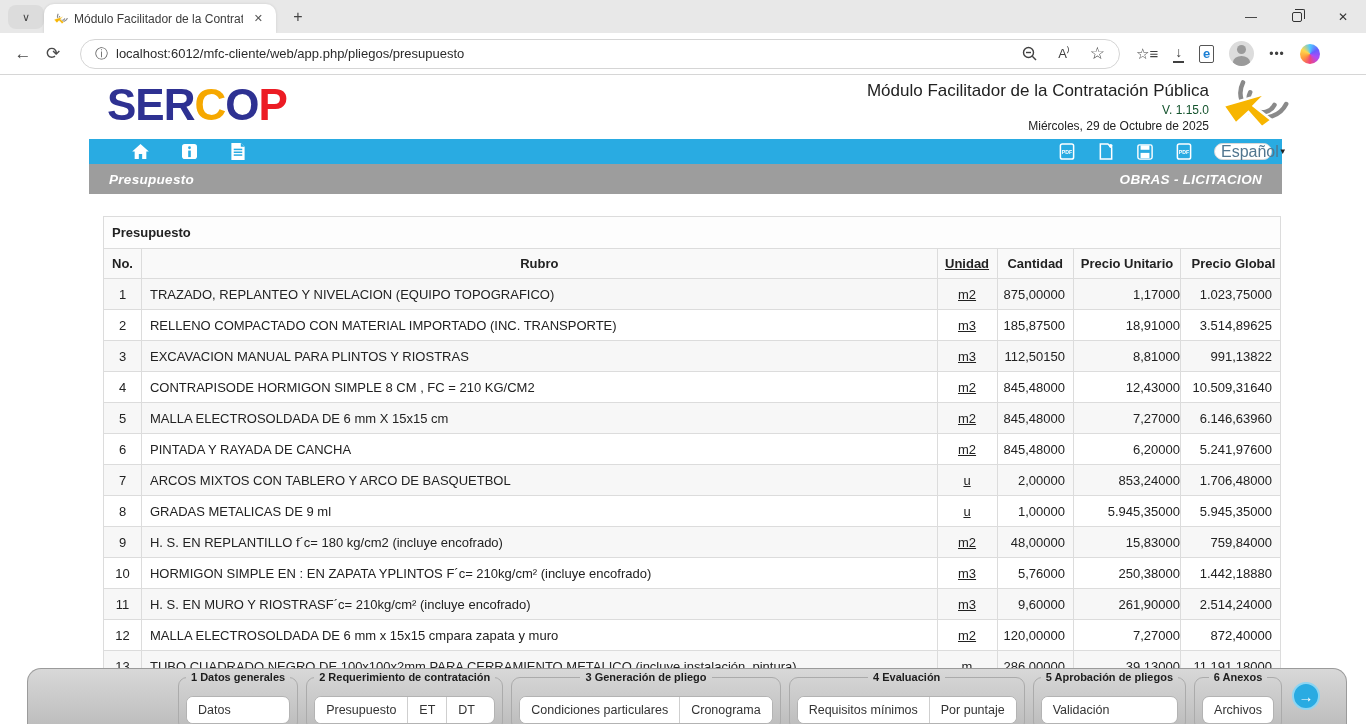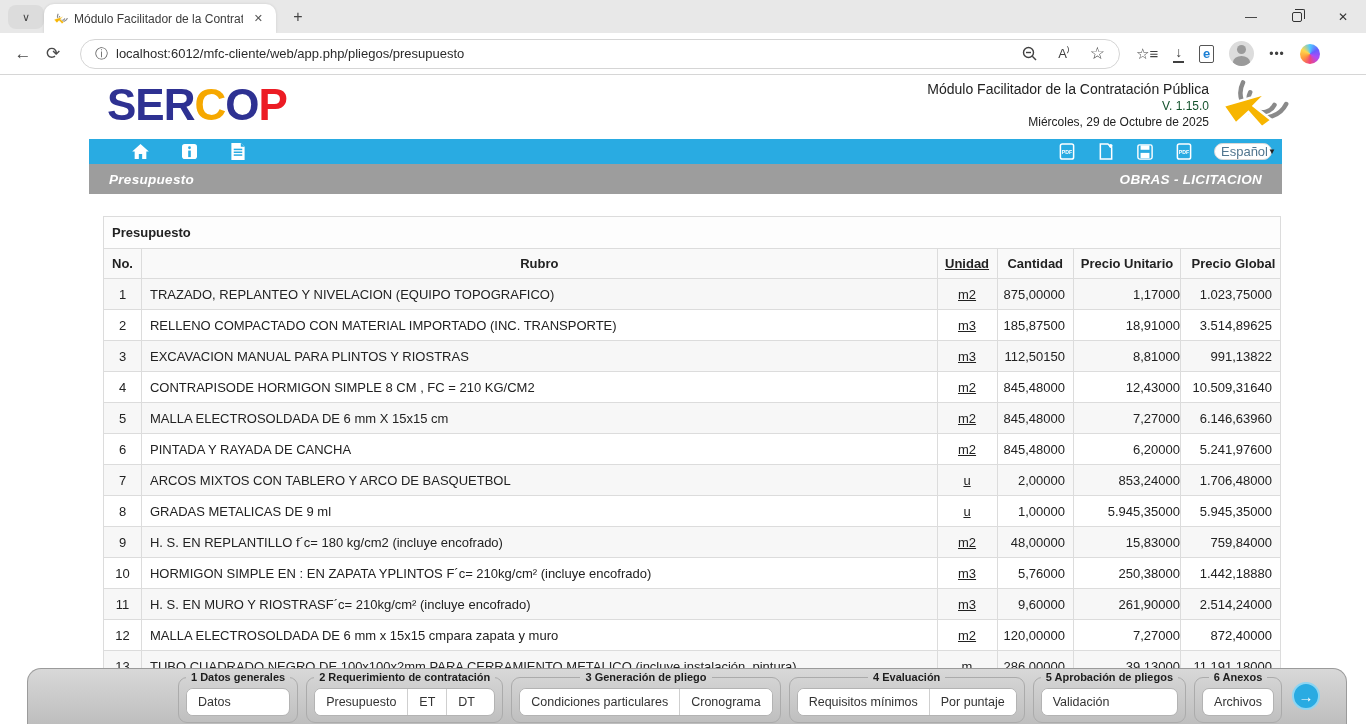--- a/index.html
+++ b/index.html
@@ -35,31 +35,31 @@
   
   .page { position:absolute; left:17px; top:75px; width:1366px; height:649px; background:#fff; }
 
   .site-header { position:relative; height:64px; }
   .logo { position:absolute; left:90px; top:8px; font-size:44px; font-weight:bold; letter-spacing:-1px; line-height:1; }
   .logo .l-navy { color:#2E3192; }
   .logo .l-yellow { color:#F6A800; }
   .logo .l-red { color:#EC1C24; }
   .header-right { position:absolute; right:92px; top:2px; display:flex; align-items:flex-start; gap:4px; }
   .header-right .txt { text-align:right; padding-top:4px; }
-  .app-title { font-size:14px; color:#222; }
+  .app-title { font-size:17px; color:#222; }
   .app-version { font-size:12px; color:#14532d; margin:2px 0; }
   .app-date { font-size:12px; color:#222;text-align:right; }
 
   .content { margin-left:72px; width:1193px; }
   .bluebar { height:25px; background:#29ABE2; display:flex; align-items:center; }
   .bluebar .left-icons { display:flex; gap:31px; margin-left:42px; flex:1; align-items:center; }
   .bluebar .right-icons { display:flex; gap:21px; align-items:center; margin-right:10px; }
   .bb-ic { width:18px; height:18px; display:flex; align-items:center; justify-content:center; cursor:pointer; }
   .lang-select { width:58px; height:17px; background:#fff; border-radius:9px; display:flex; align-items:center; justify-content:space-between; padding:0 6px; cursor:pointer; border:1px solid #d8d8d8; }
-  .lang-select .lbl { font-size:13px; color:#51768F; }
+  .lang-select .lbl { font-size:16px; color:#51768F; }
   .lang-select .chev { font-size:8px; color:#222; font-weight:bold; }
 
   .graybar { height:30px; background:#9D9D9D; display:flex; align-items:center; justify-content:space-between; padding:0 20px 0 20px; }
   .graybar span { color:#fff; font-weight:bold; font-style:italic; font-size:13.5px; letter-spacing:.3px; }
 
   
   .table-wrap { margin:22px 0 0 14px; width:1178px; }
   table { border-collapse:collapse; width:1178px; font-size:13px; color:#222; }
   th, td { border:1px solid #DCDCDC; }
   .t-title th { text-align:left; font-size:13px; padding:8px; background:#FDFDFD; }
@@ -71,21 +71,21 @@
   .c-rubro { width:796px; text-align:left; padding-left:8px; }
   .c-unidad { width:60px; text-align:center;text-decoration:underline; }
   .c-cantidad { width:76px; text-align:right; padding-right:8px; }
   .c-punit { width:107px; text-align:right; padding-right:0; }
   .c-pglob { width:100px; text-align:right; padding-right:8px; }
 
   
   .wizard-panel { position:absolute; left:10px; top:593px; width:1320px; height:56px; background:linear-gradient(#D8D8D8,#BEBEBE); border:1px solid #9B9B9B; border-bottom:none; border-radius:14px 14px 0 0; display:flex; align-items:flex-start; }
   .wizard-groups { display:flex; gap:8px; margin-left:150px; margin-top:2px; }
   .wizard-groups fieldset { border:1px solid #ABABAB; border-radius:9px; padding:1px 7px 6px; }
-  .wizard-groups legend { font-size:11px; font-weight:bold; color:#1d1d1d; padding:0 5px; margin:4px auto; text-align:center; white-space:nowrap; }
+  .wizard-groups legend { font-size:11px; font-weight:bold; color:#1d1d1d; padding:0 5px; margin:12px auto; text-align:center; white-space:nowrap; }
   .btn-group { display:flex; background:#fff; border:1px solid #B3B3B3; border-radius:7px; overflow:hidden; }
   .wizard-btn { background:#fff; border:none; border-left:1px solid #CFCFCF; font-family:"Liberation Sans",sans-serif; font-size:12.5px; color:#333; padding:6px 11px; cursor:pointer; white-space:nowrap; }
   .wizard-btn:first-child { border-left:none; }
   .next-circle { margin:13px 0 0 10px; width:28px; height:28px; border-radius:50%; background:#29ABE2; border:2px solid #8FD5F2; color:#fff; font-size:15px; display:flex; align-items:center; justify-content:center; cursor:pointer; }
 
   
   .scrollbar { position:absolute; right:0; top:75px; width:17px; height:649px; background:#F7F7F7; border-left:1px solid #ECECEC; }
   .sb-arrow { position:absolute; left:0; width:17px; text-align:center; font-size:8px; color:#777; cursor:pointer; }
   .sb-thumb { position:absolute; left:4px; top:12px; width:9px; height:138px; border-radius:5px; background:#9E9E9E; cursor:pointer; }
 

